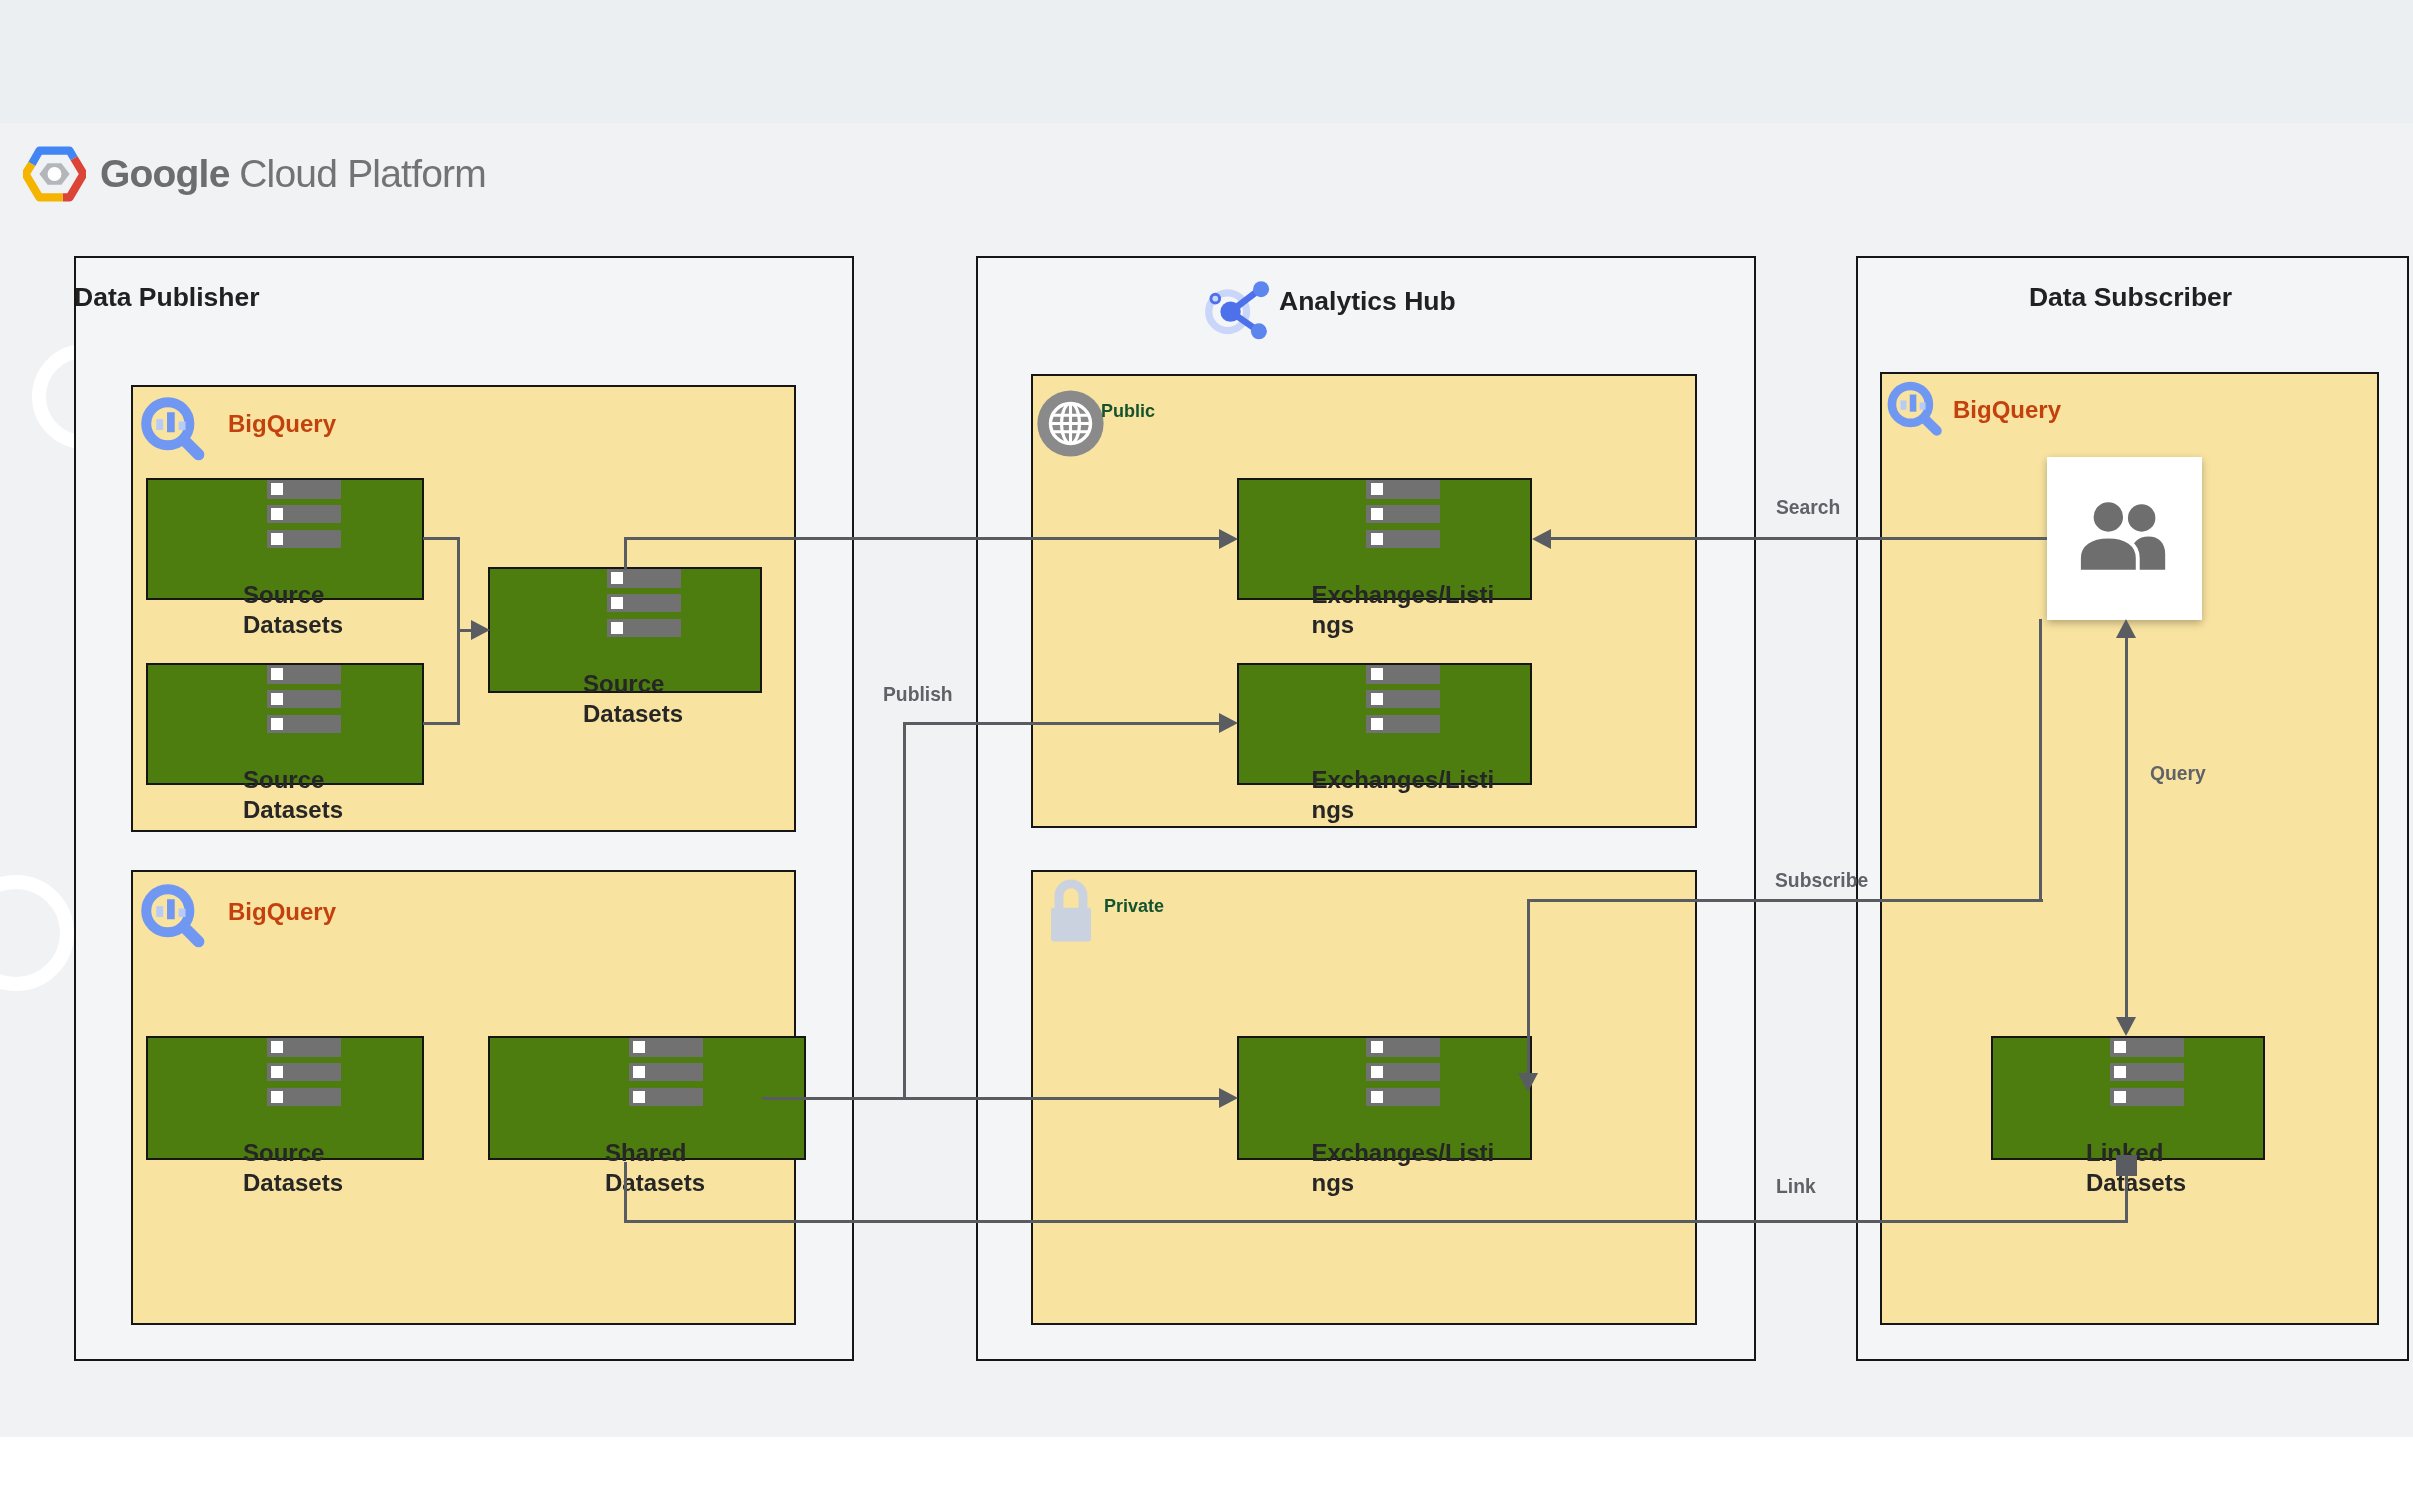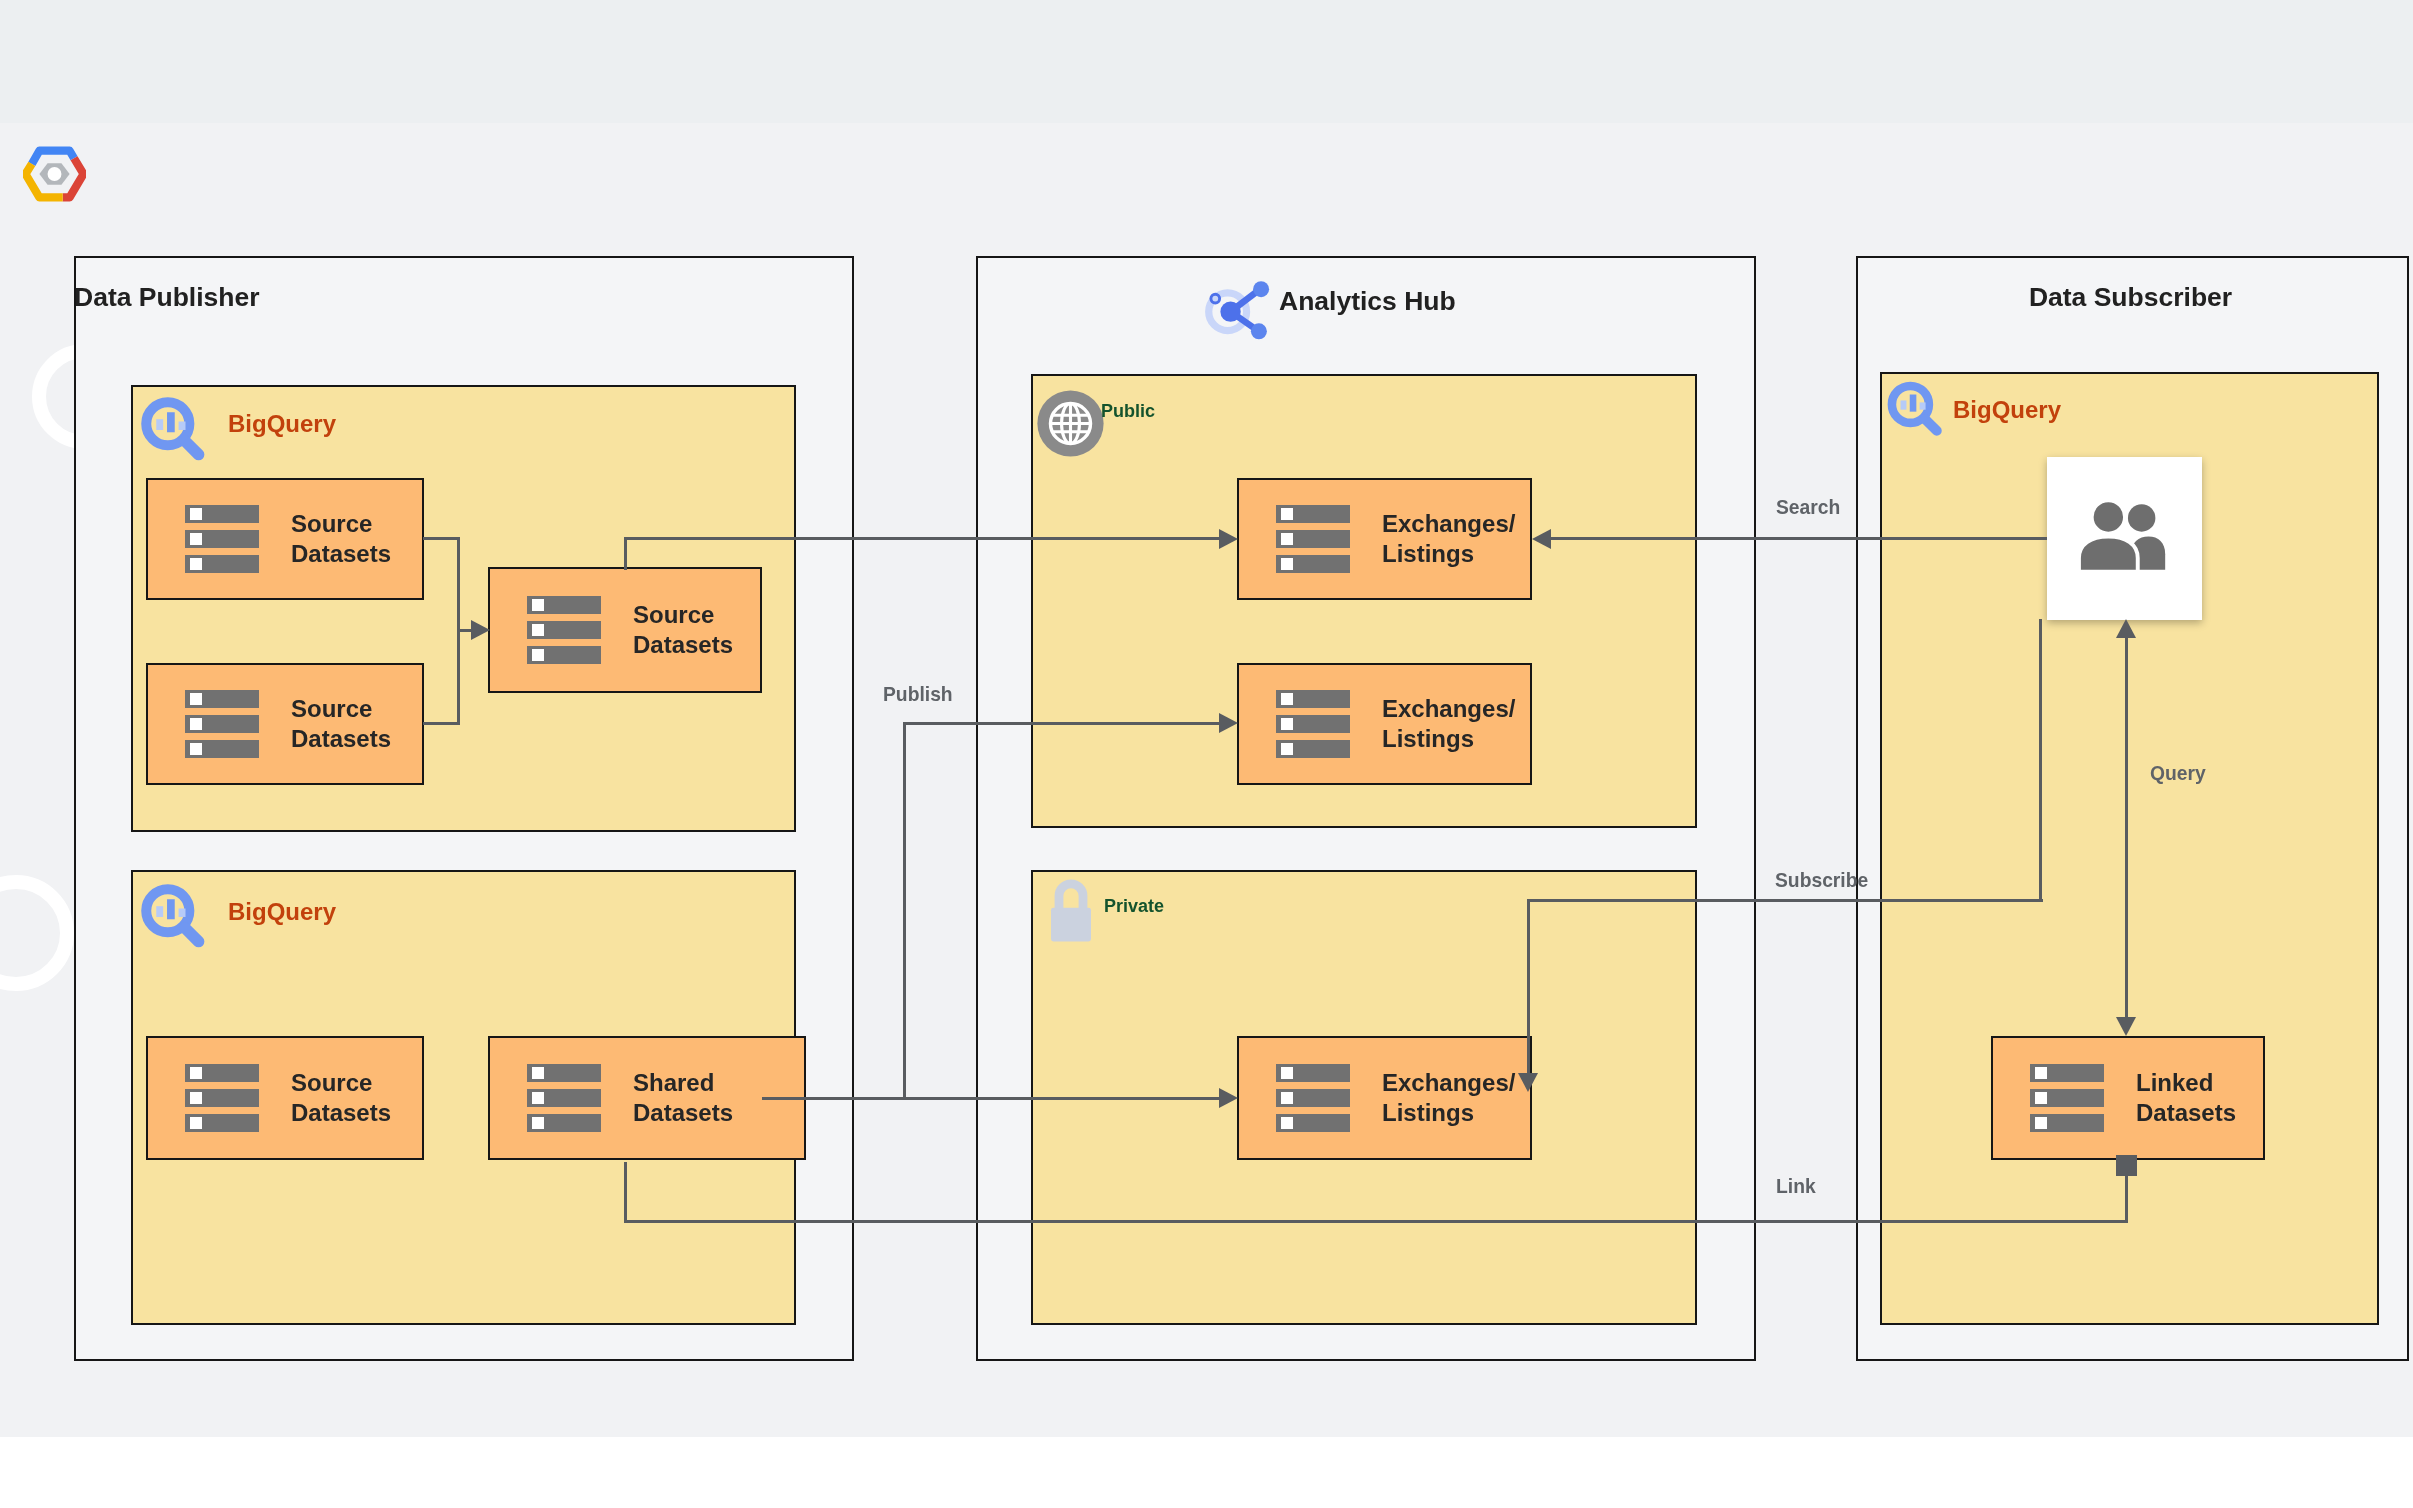--- a/index.html
+++ b/index.html
@@ -20,21 +20,21 @@
   #gcp-logo .brand-text{font-size:39px;color:#737373;letter-spacing:-0.8px;white-space:nowrap;}
   #gcp-logo .g1{font-weight:600;color:#6d6d6d;margin-right:9.7px;}
   
   .container-box{background:#F4F5F7;border:2.4px solid #161616;z-index:1;}
   .container-title{font-size:26.5px;font-weight:bold;color:#212121;z-index:2;white-space:nowrap;}
   
   .yellow-box{background:#F8E3A0;border:2.4px solid #161616;z-index:2;}
   .bq-label{font-size:24px;font-weight:bold;color:#c2410c;z-index:3;white-space:nowrap;}
   .sub-label{font-size:18px;font-weight:bold;color:#14532d;z-index:3;white-space:nowrap;}
   
-  .ds-box{background:#fdba74;border:2.4px solid #161616;z-index:3;display:flex;align-items:center;padding-left:37px;box-sizing:border-box;gap:32px;}
+  .ds-box{background:#4d7c0f;border:2.4px solid #161616;z-index:3;display:flex;align-items:center;padding-left:37px;box-sizing:border-box;gap:32px;flex-direction:column;}
   .ds-icon{width:74px;display:flex;flex-direction:column;gap:6.4px;flex:0 0 auto;}
   .ds-icon i{display:block;height:18.5px;background:#717171;position:relative;}
   .ds-icon i::before{content:"";position:absolute;left:4.8px;top:3.2px;width:12px;height:12px;background:#ffffff;}
   .ds-label{font-size:24px;font-weight:bold;color:#262626;line-height:30px;}
   .wrap-narrow{width:121px;}
   .wrap-break{width:183px;word-break:break-all;}
   
   #users-card{left:2047px;top:457px;width:155px;height:163px;background:#ffffff;z-index:3;
     box-shadow:0 3.2px 8px rgba(0,0,0,.28);display:flex;align-items:center;justify-content:center;}
   
@@ -62,20 +62,21 @@
 <div class="abs" id="gcp-logo">
   <span class="icon-holder">
     <svg width="63" height="56" viewBox="0 0 100 88">
       <polyline points="14,28 26,7 74,7 81,19" fill="none" stroke="#4285F4" stroke-width="13" stroke-linejoin="round"></polyline>
       <polyline points="81,19 96,44 74,81 63,81" fill="none" stroke="#DB4437" stroke-width="13" stroke-linejoin="round"></polyline>
       <polyline points="63,81 26,81 4,44 14,28" fill="none" stroke="#F4B400" stroke-width="13" stroke-linejoin="round"></polyline>
       <polygon points="39,27 61,27 74,44 61,61 39,61 26,44" fill="#B3B7BB"></polygon>
       <circle cx="50" cy="44" r="11" fill="#ffffff"></circle>
     </svg>
   </span>
+  <span class="brand-text"><span class="g1">Google</span><span>Cloud Platform</span></span>
 </div>
 
 <div class="abs container-box" style="left:74px;top:256px;width:776px;height:1101px;"></div>
 <div class="abs container-box" style="left:976px;top:256px;width:776px;height:1101px;"></div>
 <div class="abs container-box" style="left:1856px;top:256px;width:549px;height:1101px;"></div>
 
 <div class="abs container-title" style="left:74px;top:282px;width:776px;text-align:left;">Data Publisher</div>
 <div class="abs icon-holder" style="left:1200px;top:278px;">
   <svg width="80" height="63" viewBox="0 0 110 84">
     <circle cx="38" cy="45" r="26" fill="none" stroke="#C9D6F9" stroke-width="10"></circle>

